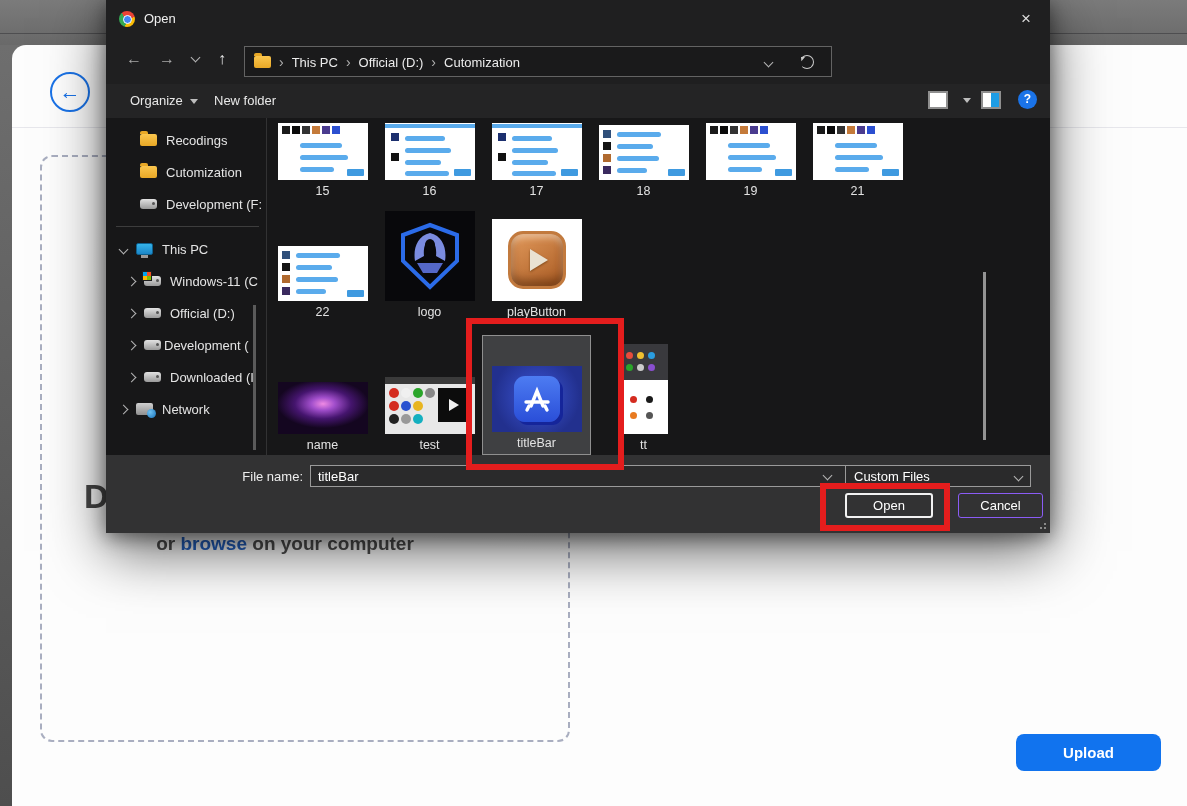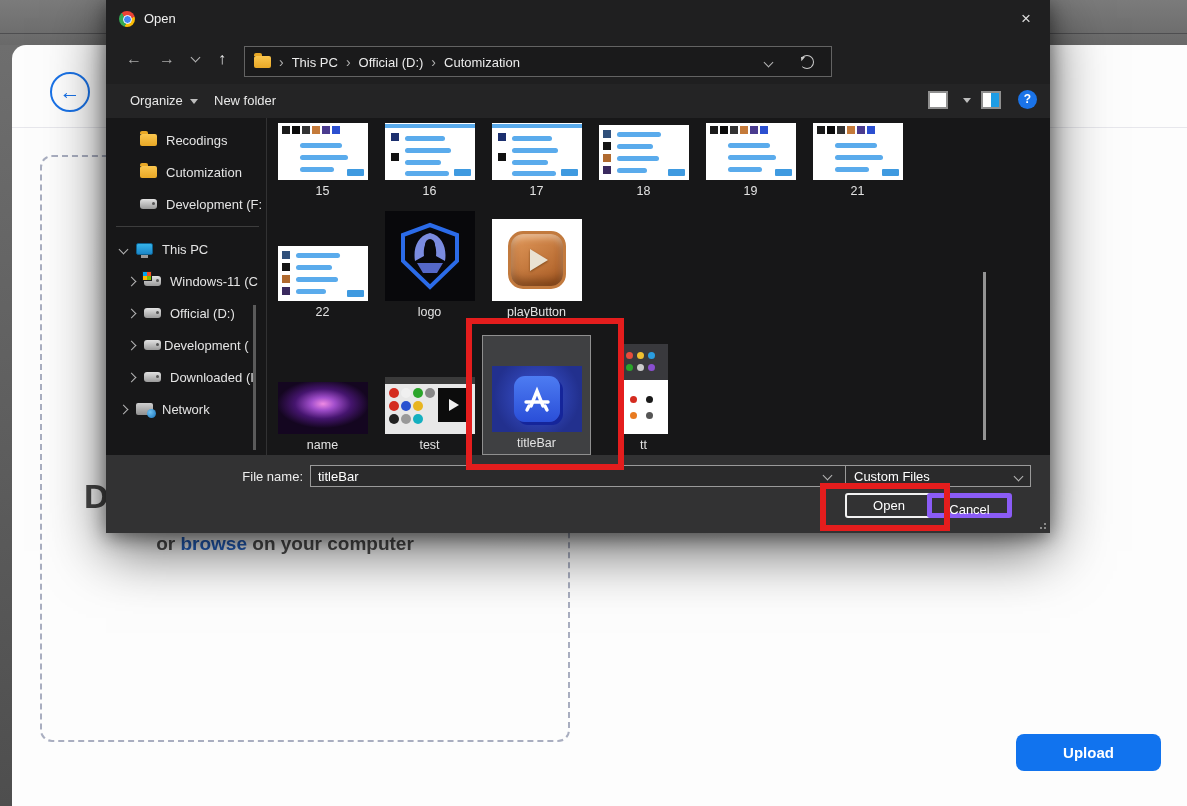--- a/index.html
+++ b/index.html
@@ -143,21 +143,21 @@
   .fname-label { position:absolute; left:131px; top:14px; width:66px; text-align:right; color:#ededed; font-size:13px; }
   .fname-input { position:absolute; left:204px; top:10px; width:536px; height:22px; background:#2a2a2b; border:1px solid #9a9a9a;
     color:#fff; font-size:13px; padding:0 20px 0 7px; font-family:"Liberation Sans",sans-serif; }
   .fname-chev { position:absolute; left:718px; top:17px; }
   .ftype { position:absolute; left:739px; top:10px; width:186px; height:22px; background:#2a2a2b; border:1px solid #9a9a9a;
     color:#fff; font-size:13px; display:flex; align-items:center; padding:0 8px; cursor:pointer; }
   .ftype .chev { margin-left:auto; }
   .btn { position:absolute; top:38px; height:25px; background:#323233; color:#fff; font-size:13px;
     border-radius:3px; text-align:center; line-height:22px; cursor:pointer; }
   .btn-open { left:739px; width:88px; border:2px solid #f2f2f2; }
-  .btn-cancel { left:821px; width:85px; border:5px solid #8b5cf6; line-height:23px; }
+  .btn-cancel { left:852px; width:85px; border:1px solid #8b5cf6; line-height:23px; }
   .grip { position:absolute; right:4px; bottom:4px; width:8px; height:8px; }
   .grip i { position:absolute; width:2px; height:2px; background:#8a8a8a; }
   .grip i:nth-child(1){ right:0; bottom:0; } .grip i:nth-child(2){ right:4px; bottom:0; }
   .grip i:nth-child(3){ right:0; bottom:4px; }
 
   
   .redbox { position:absolute; border:6px solid #e41d1d; z-index:60; pointer-events:none; }
   .redbox-file { left:466px; top:318px; width:158px; height:152px; }
   .redbox-open { left:820px; top:483px; width:130px; height:48px; }
 </style>

